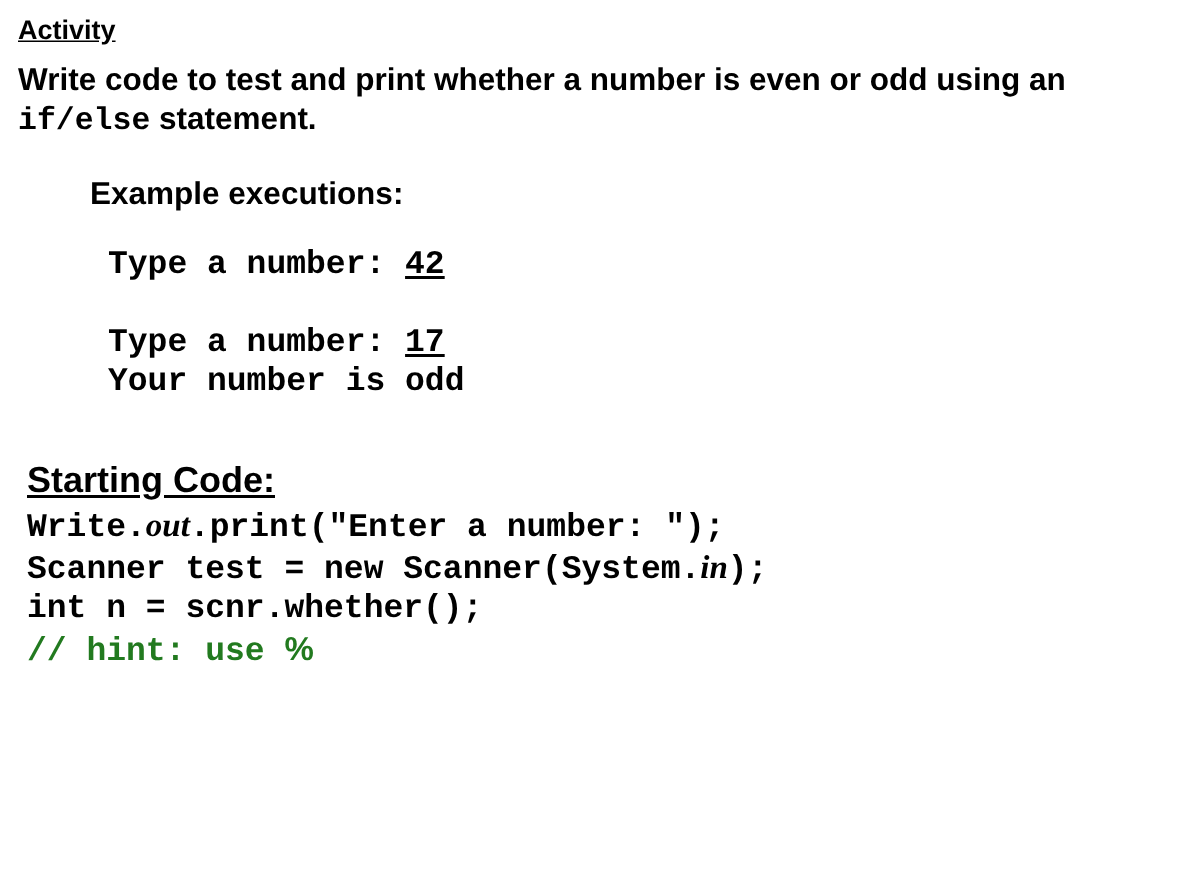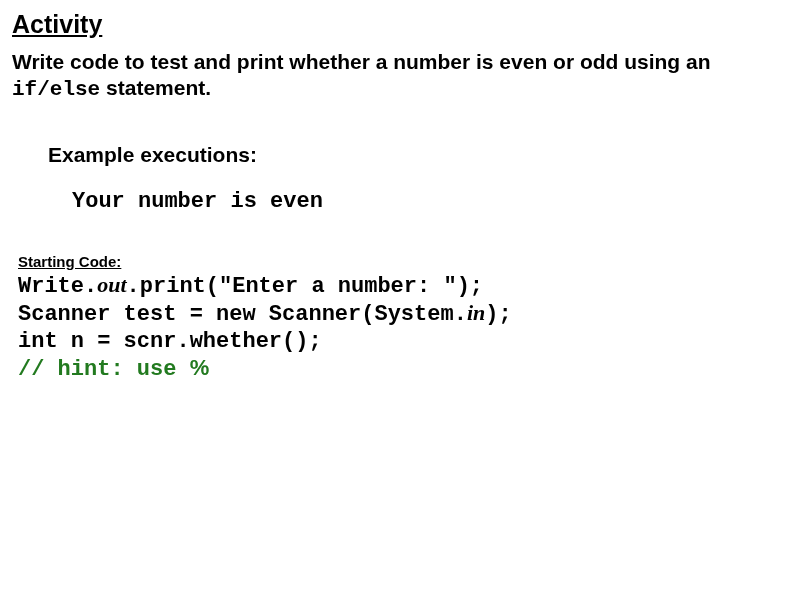--- a/index.html
+++ b/index.html
@@ -6,54 +6,54 @@
     margin: 0;
     padding: 10px 12px;
     width: 794px;
     height: 595px;
     box-sizing: border-box;
     font-family: Arial, Helvetica, sans-serif;
     background: #fff;
     color: #000;
   }
   .title {
-    font-size: 25px;
+    font-size: 18px;
     font-weight: bold;
     text-decoration: underline;
     margin-bottom: 10px;
   }
   .instruction {
     font-size: 21px;
     font-weight: bold;
     line-height: 1.25;
-    margin-bottom: 39px;
+    margin-bottom: 22px;
   }
   .instruction .mono {
     font-family: "Courier New", Courier, monospace;
     font-weight: bold;
   }
   .example-heading {
     font-size: 21px;
     font-weight: bold;
-    margin-left: 36px;
+    margin-left: 48px;
     margin-bottom: 22px;
   }
   .example-block {
     font-family: "Courier New", Courier, monospace;
     font-size: 22px;
     font-weight: bold;
     margin-left: 60px;
     line-height: 1.2;
     margin-bottom: 26px;
   }
   .example-block .underline {
     text-decoration: underline;
   }
   .starting-heading {
-    font-size: 15px;
+    font-size: 24px;
     font-weight: bold;
     text-decoration: underline;
     margin-left: 6px;
     margin-top: 38px;
     margin-bottom: 2px;
   }
   .code-block {
     font-family: "Courier New", Courier, monospace;
     font-size: 22px;
     font-weight: bold;
@@ -70,24 +70,26 @@
 
 <div class="title">Activity</div>
 
 <div class="instruction">
   <span>Write code to test and print whether a number is even or odd using an </span><span class="mono">if/else</span><span> statement.</span>
 </div>
 
 <div class="example-heading">Example executions:</div>
 
 <div class="example-block">
-  <div>Your number is even</div>
+  <div><span>Type a number: </span><span class="underline">42</span></div>
 </div>
 
 <div class="example-block">
+  <div><span>Type a number: </span><span class="underline">17</span></div>
+  <div>Your number is odd</div>
 </div>
 
 <div class="starting-heading">Starting Code:</div>
 
 <div class="code-block"><span>Write.</span><span class="ital">out</span><span>.print("Enter a number: ");</span>
 <span>Scanner test = new Scanner(System.</span><span class="ital">in</span><span>);</span>
 <span>int n = scnr.whether();</span>
 <span class="green">// hint: use </span><span class="green pct">%</span></div>
 
 </body></html>

